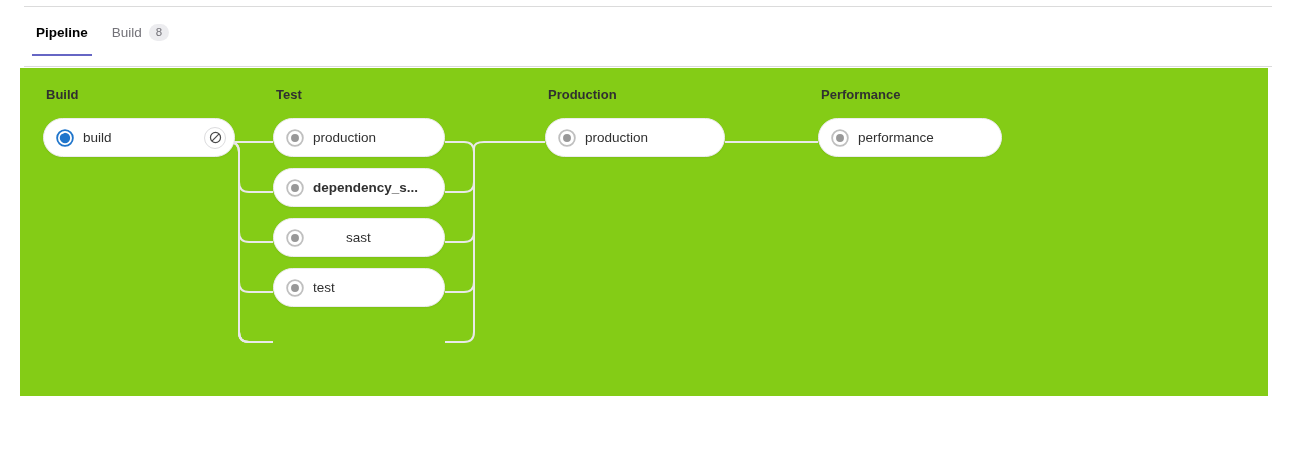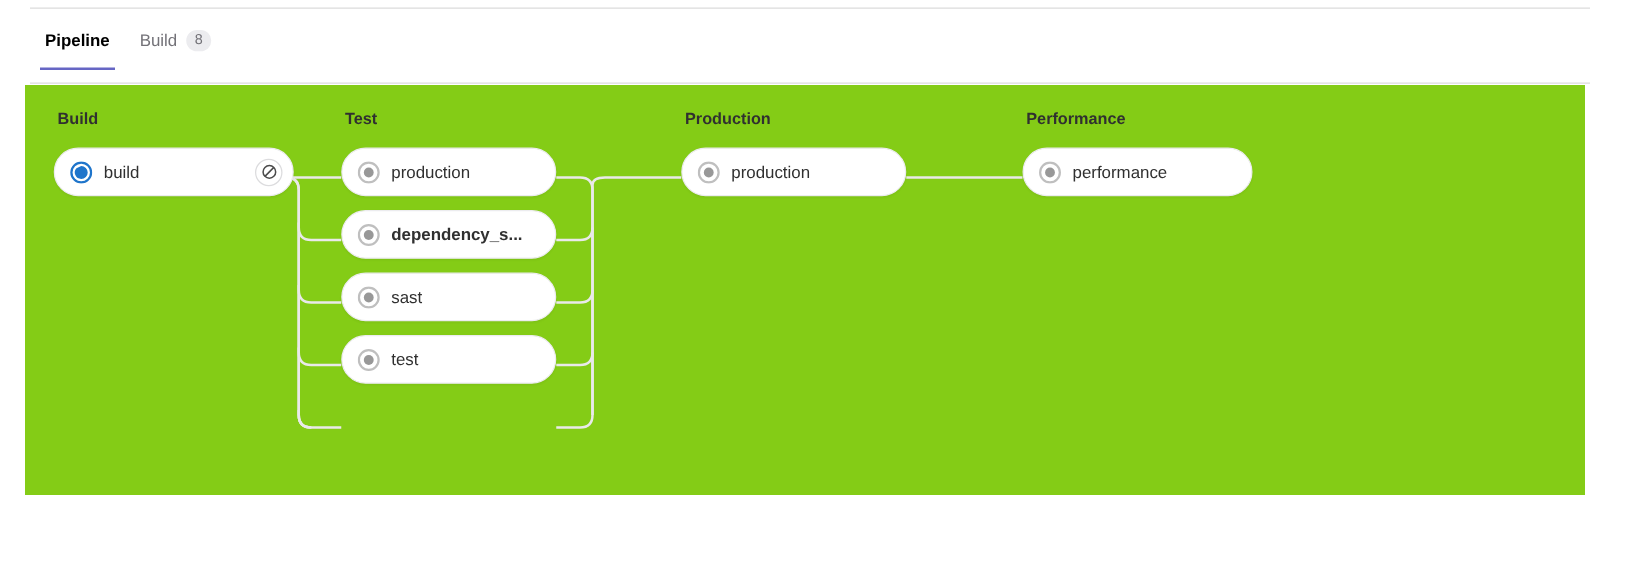--- a/index.html
+++ b/index.html
@@ -239,21 +239,21 @@
         </div>
 
         <div class="job" style="width:172px;font-weight:bold;">
           <svg class="status-icon" width="18" height="18" viewBox="0 0 16 16">
             <circle cx="8" cy="8" r="7" fill="none" stroke="#bfbfbf" stroke-width="1.6"></circle>
             <circle cx="8" cy="8" r="3.5" fill="#989898"></circle>
           </svg>
           <span class="job-name">dependency_s...</span>
         </div>
 
-        <div class="job" style="width:172px;">
+        <div class="job" style="width:172px;gap:33px;">
           <svg class="status-icon" width="18" height="18" viewBox="0 0 16 16">
             <circle cx="8" cy="8" r="7" fill="none" stroke="#bfbfbf" stroke-width="1.6"></circle>
             <circle cx="8" cy="8" r="3.5" fill="#989898"></circle>
           </svg>
           <span class="job-name">sast</span>
         </div>
 
 
         <div class="job" style="width:172px;">
           <svg class="status-icon" width="18" height="18" viewBox="0 0 16 16">

